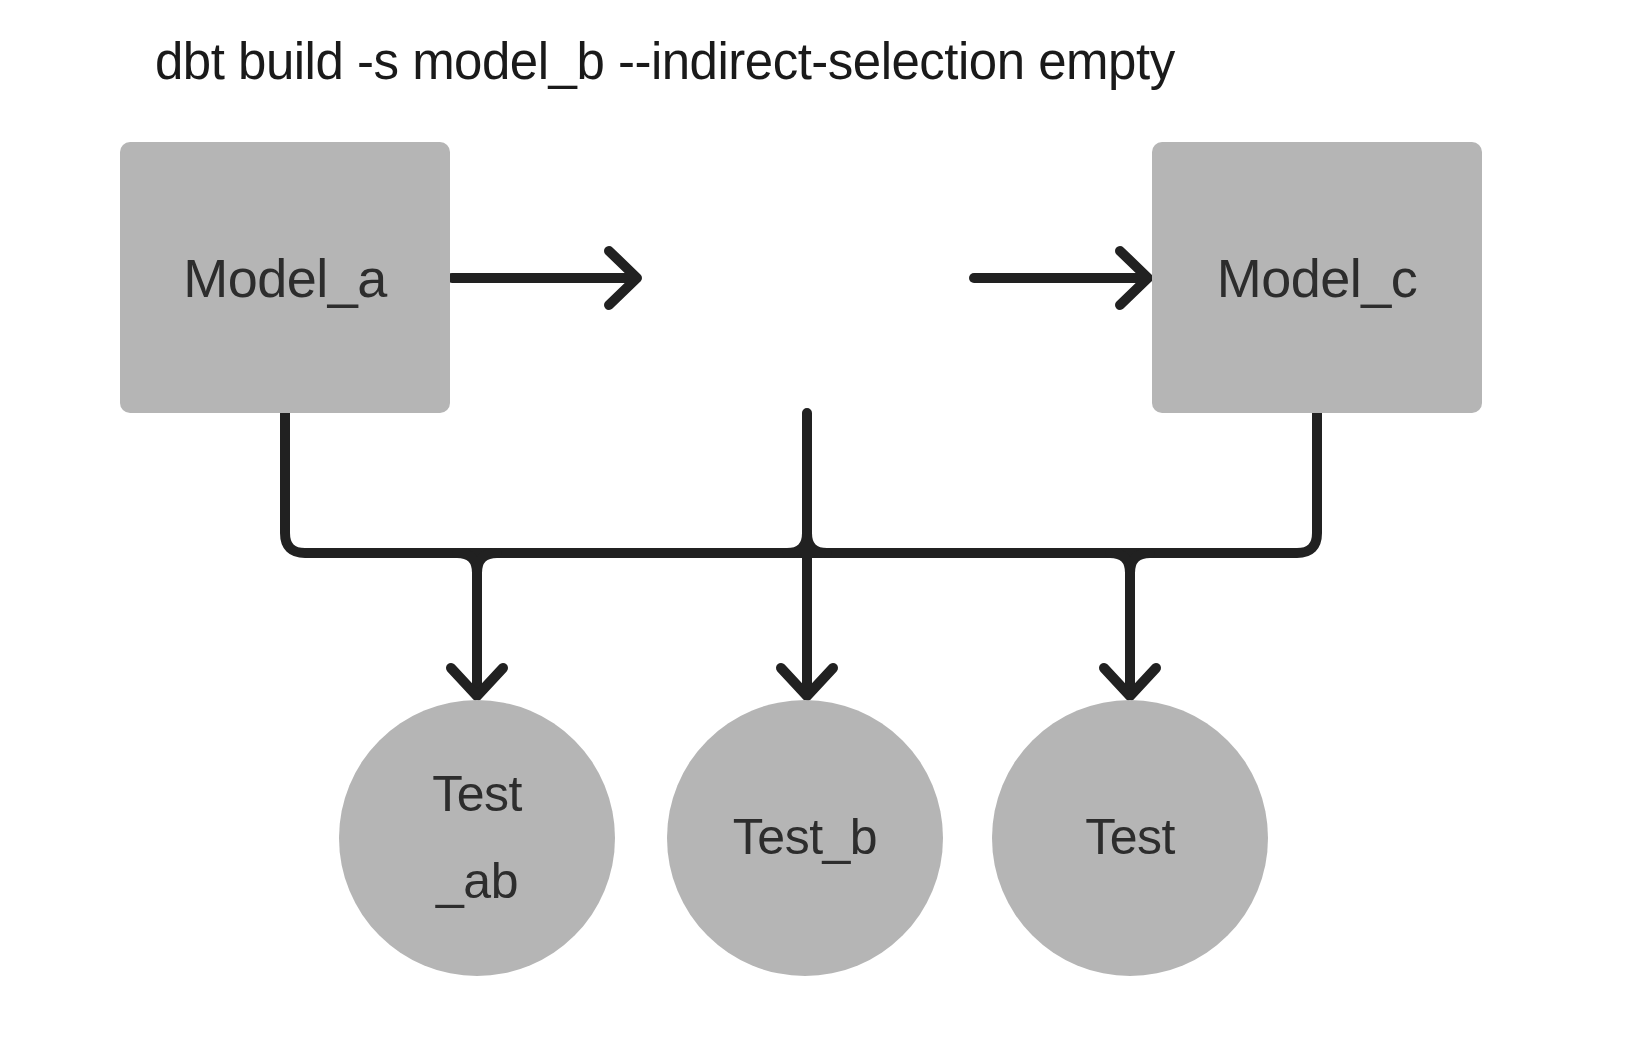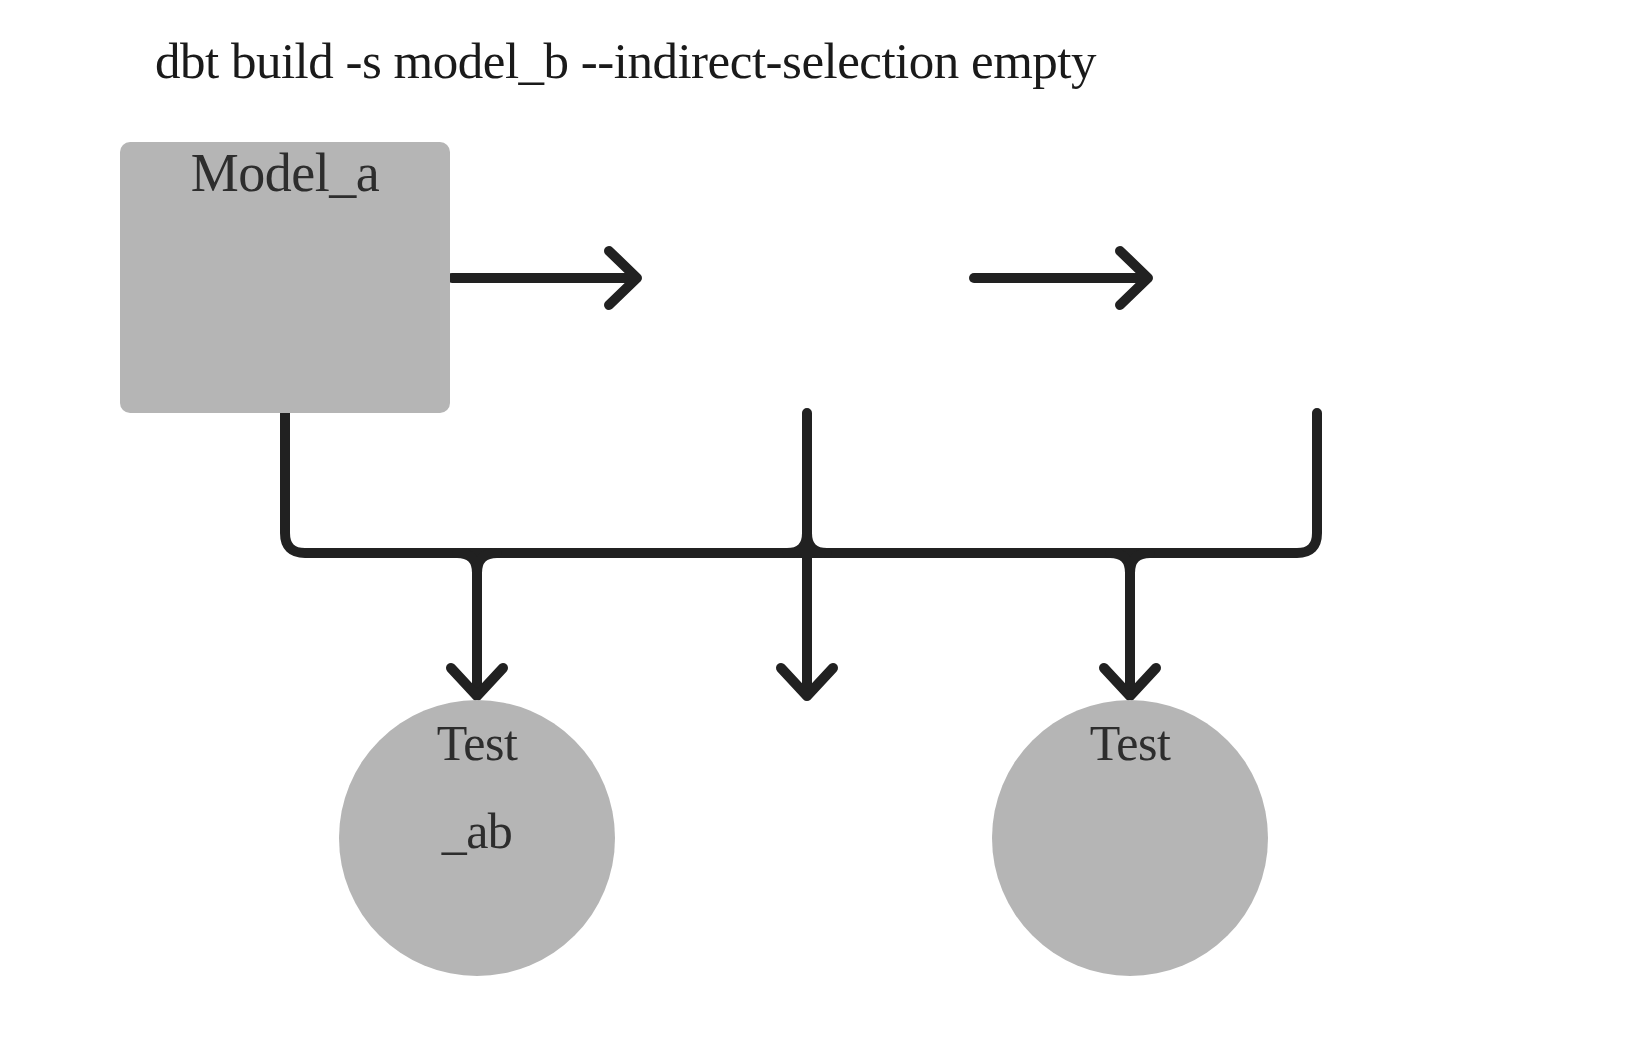--- a/index.html
+++ b/index.html
@@ -5,21 +5,21 @@
   html, body {
     margin: 0;
     padding: 0;
     background: var(--background, #ffffff);
   }
   .canvas {
     position: relative;
     width: 1630px;
     height: 1060px;
     background: var(--background, #ffffff);
-    font-family: Liberation Serif, serif;
+    font-family: Liberation Sans, sans-serif;
     overflow: hidden;
   }
   .title {
     position: absolute;
     left: 155px;
     top: 31px;
     font-size: 51px;
     line-height: 1.2;
     color: var(--title-text, #1a1a1a);
     white-space: nowrap;
@@ -38,20 +38,21 @@
     stroke: var(--edge, #212121);
     stroke-width: 10;
     stroke-linecap: round;
     stroke-linejoin: round;
   }
   .node {
     position: absolute;
     display: flex;
     flex-direction: column;
     align-items: center;
+    justify-content: center;
     text-align: center;
   }
   .box {
     top: 142px;
     width: 330px;
     height: 271px;
     border-radius: 10px;
     font-size: 54px;
     letter-spacing: -0.5px;
   }
@@ -102,24 +103,31 @@
 
     <path d="M 974 278 L 1137 278"></path>
     <path d="M 1120 251 L 1148 278 L 1120 305"></path>
   </svg>
 
   <div class="node box gray" style="left:120px">
     <span>Model_a</span>
   </div>
 
 
+  <div class="node box gray" style="left:1152px">
+    <span>Model_c</span>
+  </div>
 
   <div class="node circle" style="left:339px">
     <span>Test</span>
     <span>_ab</span>
   </div>
 
+  <div class="node circle" style="left:667px">
+    <span>Test_b</span>
+
+  </div>
 
   <div class="node circle" style="left:992px">
     <span>Test</span>
   </div>
 
 </div>
 
 </body></html>

